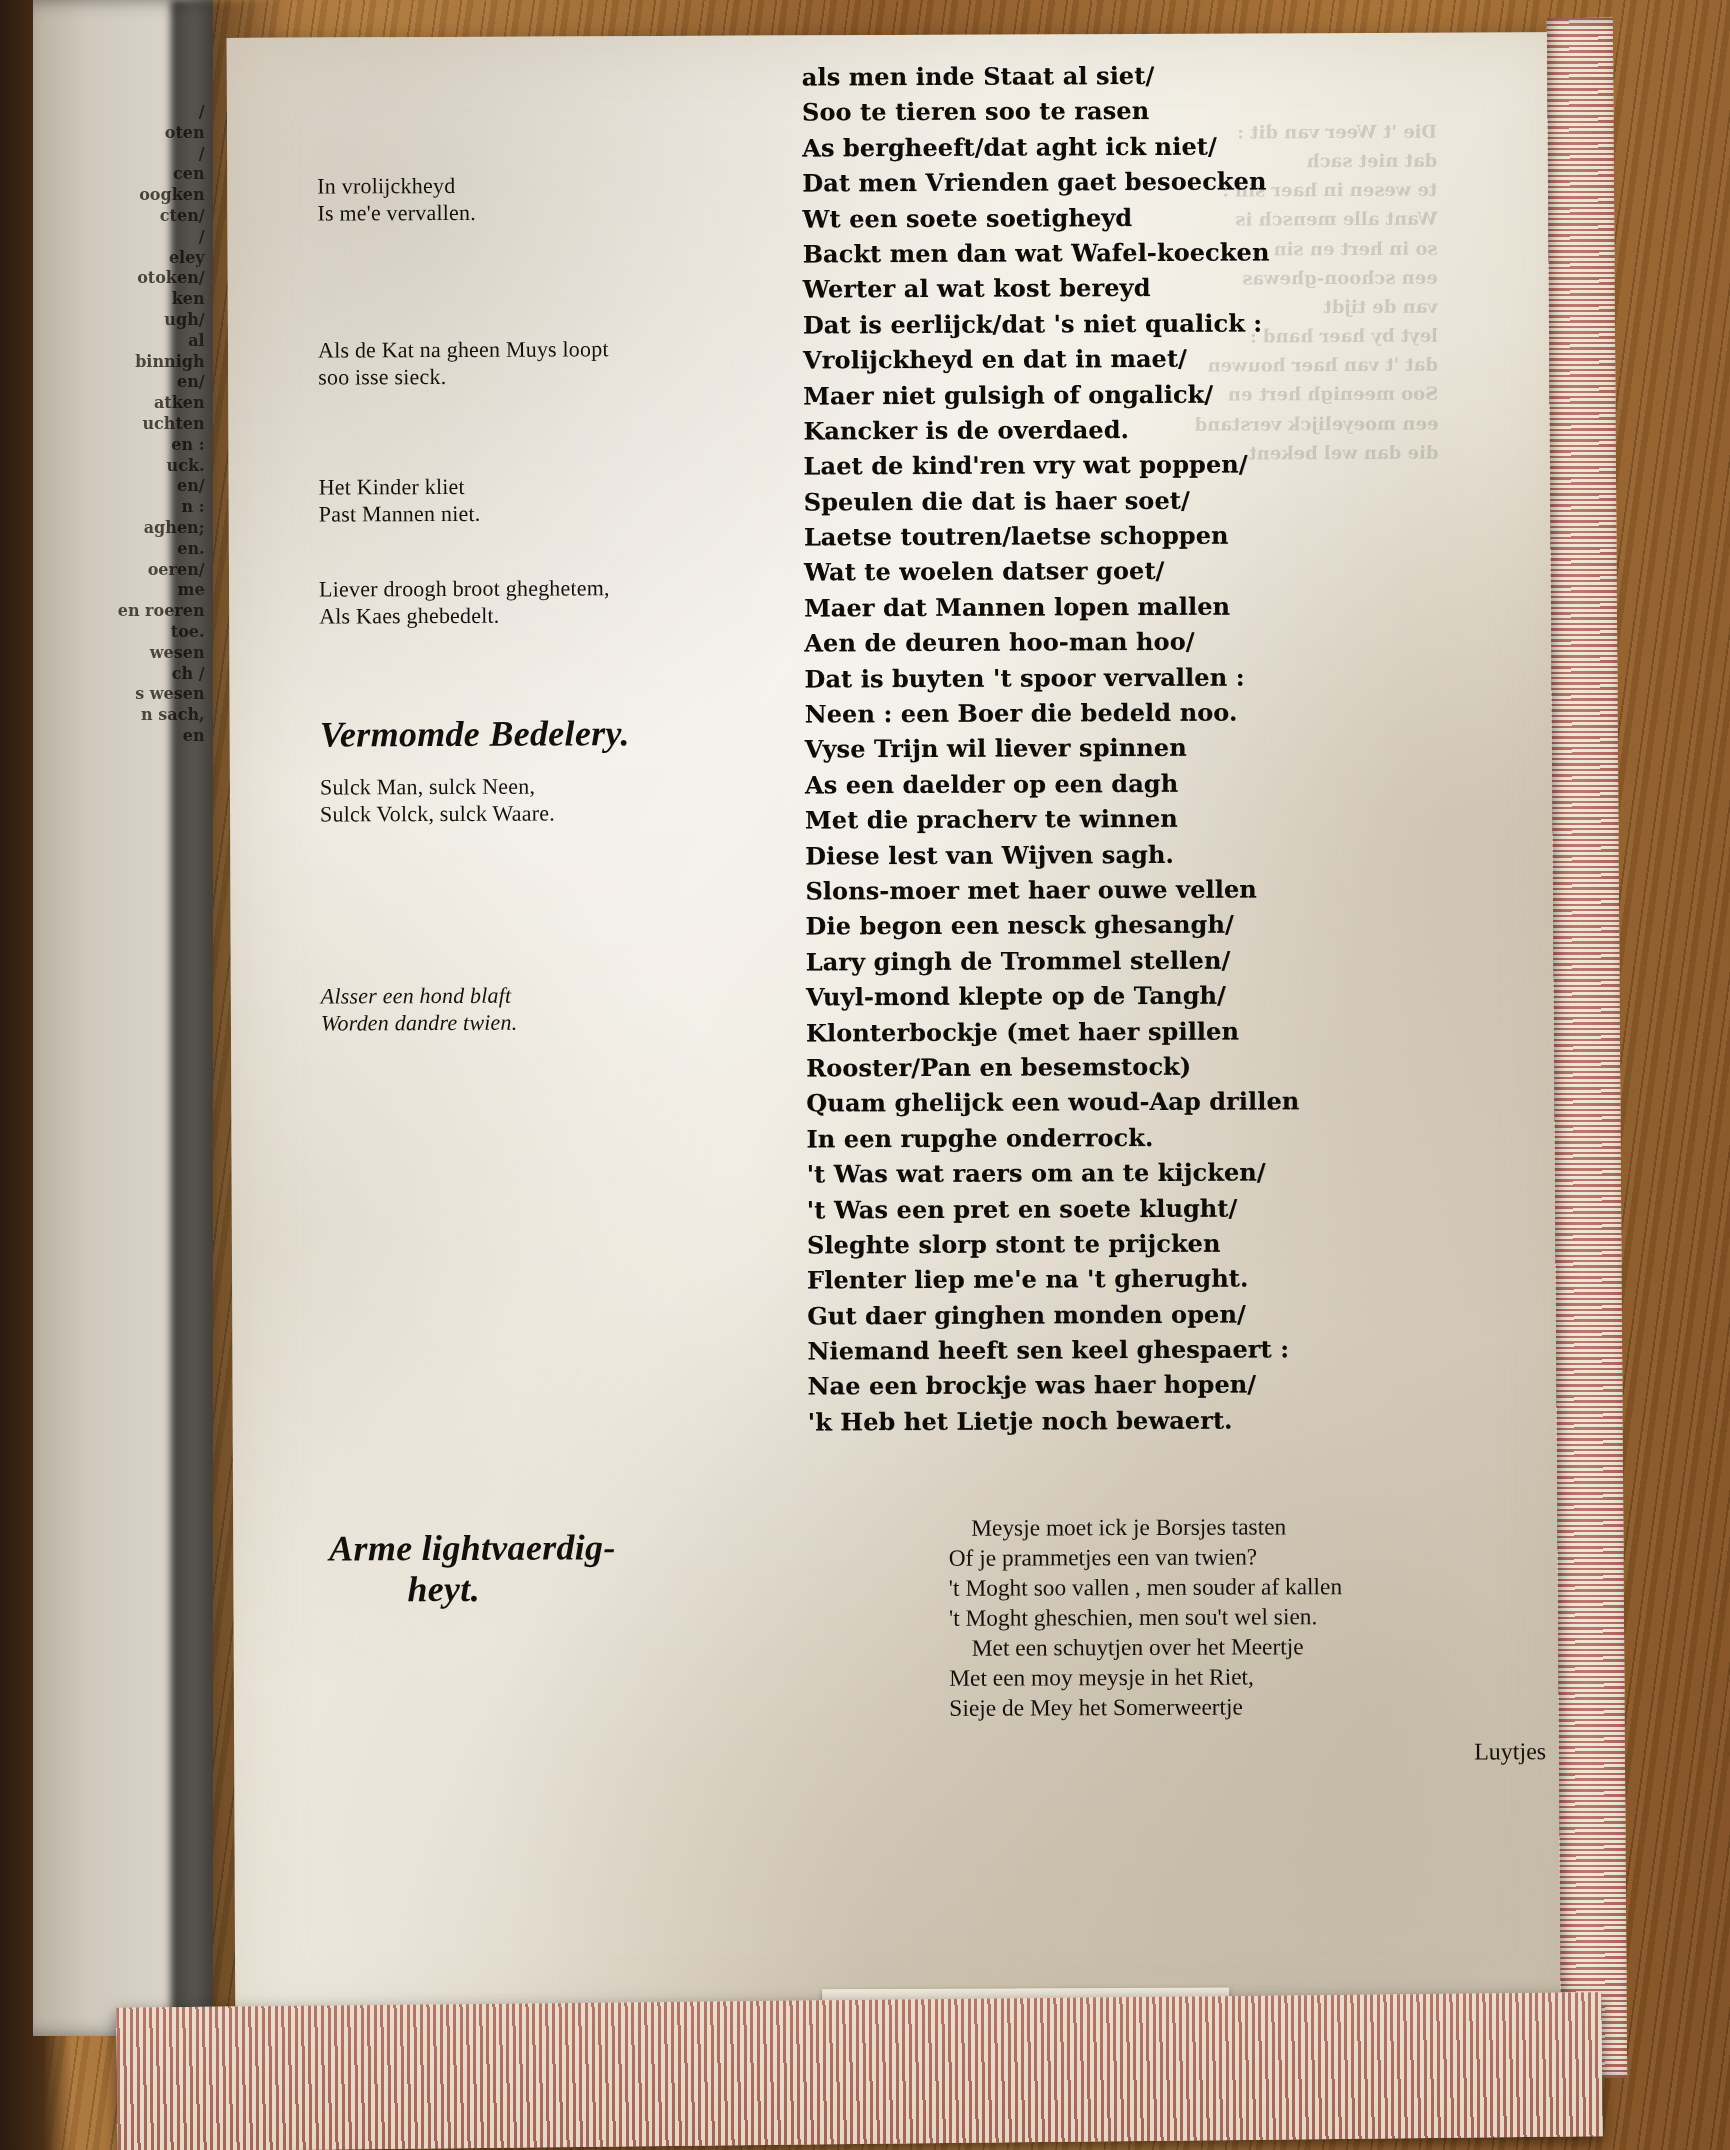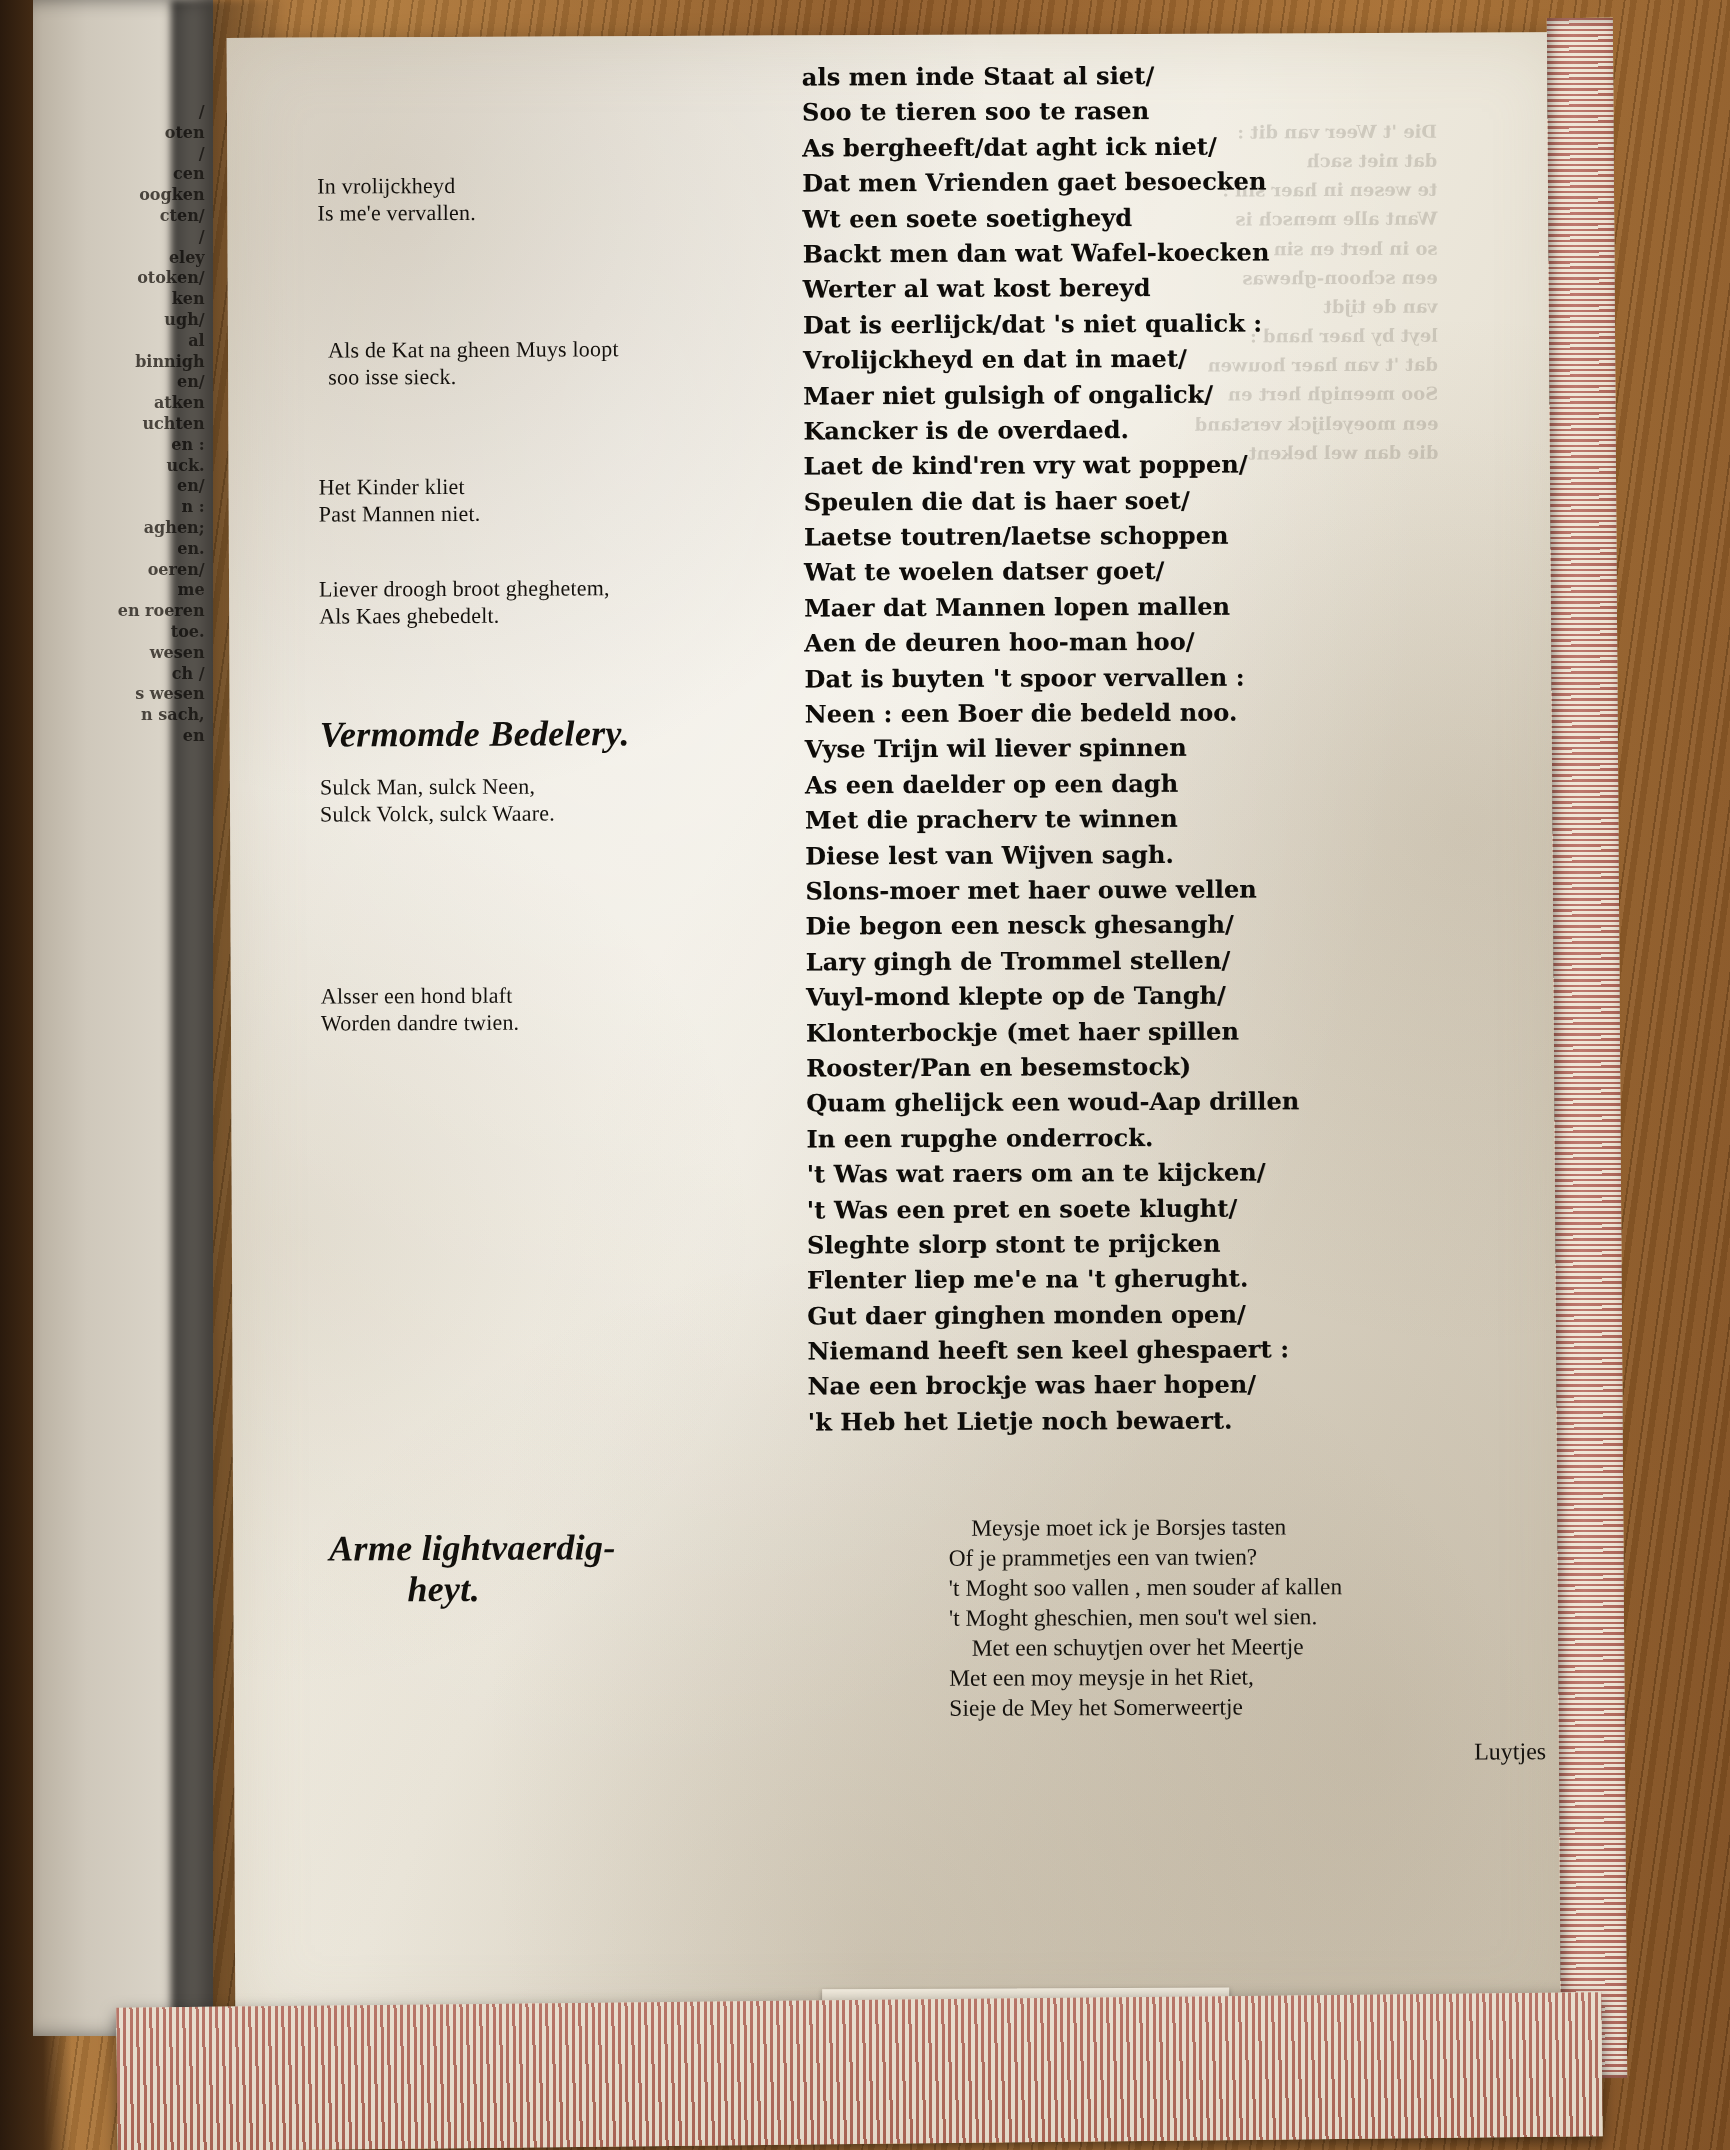--- a/index.html
+++ b/index.html
@@ -286,37 +286,37 @@
         <div>Soo meenigh hert en</div>
         <div>een moeyelijck verstand</div>
         <div>die dan wel bekent</div>
       </div>
 
     <div id="left-col">
         <div class="proverb roman" style="position: absolute; left: 0px; top: 0px; margin-top: 16px;">
           <div class="ln">In vrolijckheyd</div>
           <div class="ln">Is me'e vervallen.</div>
         </div>
-        <div class="proverb roman" style="position: absolute; left: 10px; top: 180px;">
+        <div class="proverb roman" style="position: absolute; left: 0px; top: 180px;">
           <div class="ln">Als de  Kat na gheen Muys loopt</div>
           <div class="ln">soo isse sieck.</div>
         </div>
         <div class="proverb roman" style="position: absolute; left: 0px; top: 317px; font-family: Liberation Serif, serif;">
           <div class="ln">Het Kinder kliet</div>
           <div class="ln">Past Mannen niet.</div>
         </div>
         <div class="proverb roman" style="position: absolute; left: 0px; top: 419px;">
           <div class="ln">Liever droogh broot gheghetem,</div>
           <div class="ln">Als Kaes ghebedelt.</div>
         </div>
         <div class="proverb roman" style="position: absolute; left: 0px; top: 617px;">
           <div class="ln">Sulck Man, sulck Neen,</div>
           <div class="ln">Sulck Volck, sulck Waare.</div>
         </div>
-        <div class="proverb roman" style="position: absolute; left: 0px; top: 826px;">
+        <div class="proverb roman" style="position: absolute; left: 0px; top: 826px; font-style: italic;">
           <div class="ln">Alsser een hond blaft</div>
           <div class="ln">Worden dandre twien.</div>
         </div>
         <div class="italic-head" style="position: absolute; left: 0px; top: 557px;">Vermomde Bedelery.</div>
       </div>
 
     <div id="verse-col" class="gothic">
         <div class="vline">als men inde Staat al siet/</div>
         <div class="vline">Soo te tieren soo te rasen</div>
         <div class="vline">As bergheeft/dat aght ick niet/</div>

